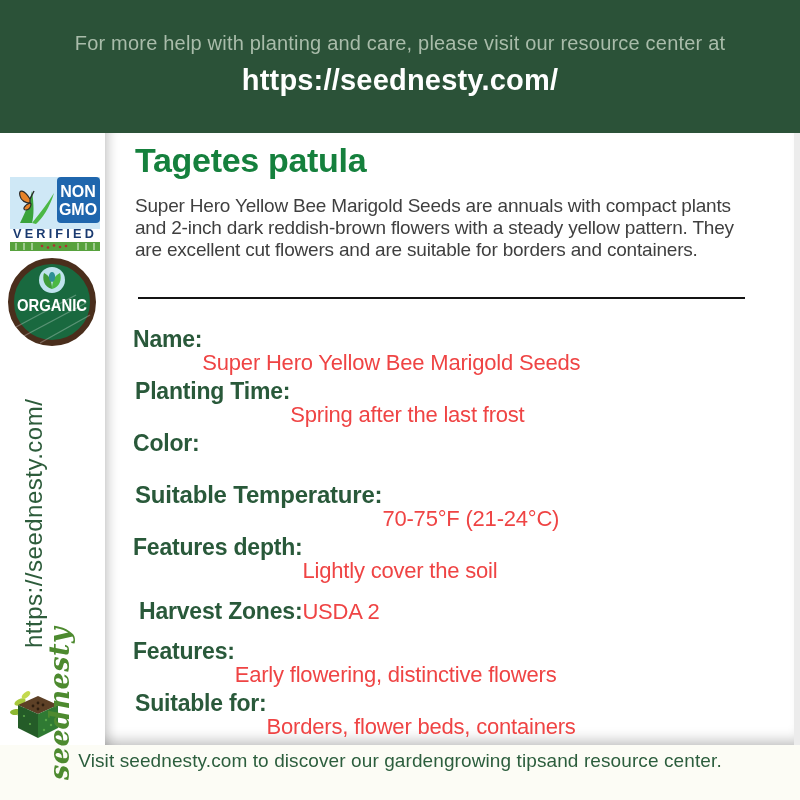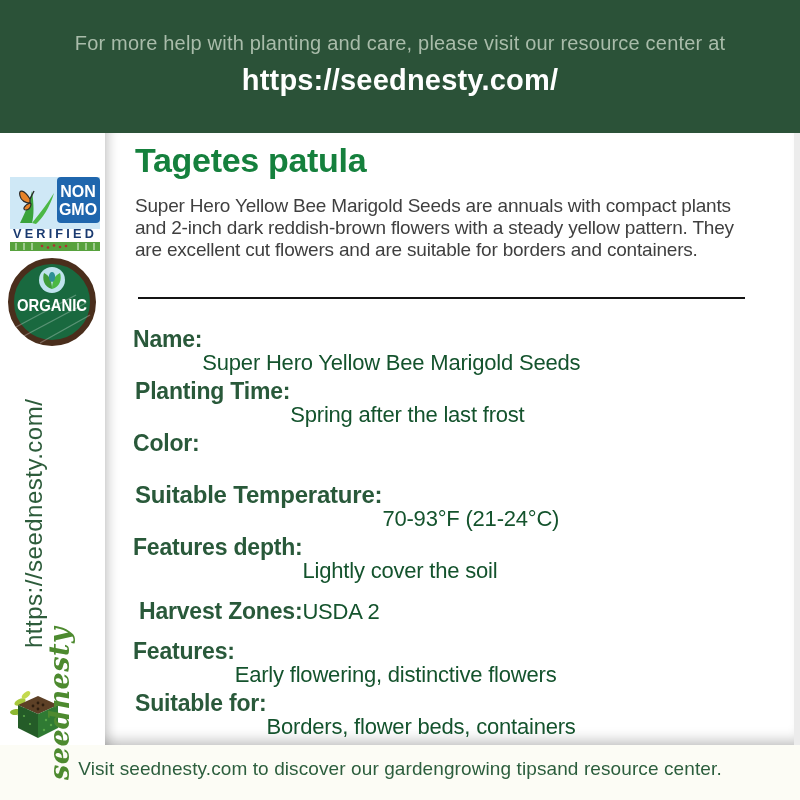--- a/index.html
+++ b/index.html
@@ -79,34 +79,34 @@
     background: #141414;
   }
   .details { position: absolute; left: 28px; top: 180px; width: 640px; }
   .detail-row {
     height: 52px; display: flex; align-items: center; gap: 0;
     white-space: nowrap;
   }
   .detail-label {
     font-size: 23px; font-weight: 700; color: #29593a; letter-spacing: -0.2px;
   }
-  .detail-value { font-size: 22px; color: #14532d; letter-spacing: -0.2px; margin-top: 48px; }
+  .detail-value { font-size: 22px; color: #ef4444; letter-spacing: -0.2px; margin-top: 48px; }
   .detail-row:nth-child(2) { padding-left: 2px; }
   .detail-row:nth-child(4) { padding-left: 2px; }
   .detail-row:nth-child(4) .detail-label { font-size: 24px; }
   .detail-row:nth-child(6) { padding-left: 6px; align-items: flex-end; }
   .detail-row:nth-child(8) { padding-left: 2px; }
 
   
   .footer {
     position: absolute; left: 0; top: 745px; width: 800px; height: 55px;
     background: #fcfcf5; text-align: center;
   }
   .footer-text {
-    padding-top: 13px; font-size: 19px; color: #2c5e3d; letter-spacing: 0.1px; text-align: center;
+    padding-top: 5px; font-size: 19px; color: #2c5e3d; letter-spacing: 0.1px; text-align: center;
   }
 
   svg text { font-family: "Liberation Sans", sans-serif; }
 </style>
 </head>
 <body>
 
 <div class="page">
 
   <div class="banner">
@@ -212,21 +212,21 @@
       </div>
       <div class="detail-row">
         <span class="detail-label">Planting Time:</span>
         <span class="detail-value">Spring after the last frost</span>
       </div>
       <div class="detail-row">
         <span class="detail-label">Color:</span>
       </div>
       <div class="detail-row">
         <span class="detail-label">Suitable Temperature:</span>
-        <span class="detail-value">70-93°F (21-24°C)</span>
+        <span class="detail-value">70-75°F (21-24°C)</span>
       </div>
       <div class="detail-row">
         <span class="detail-label">Features depth:</span>
         <span class="detail-value">Lightly cover the soil</span>
       </div>
       <div class="detail-row">
         <span class="detail-label">Harvest Zones:</span>
         <span class="detail-value">USDA 2</span>
       </div>
       <div class="detail-row">

